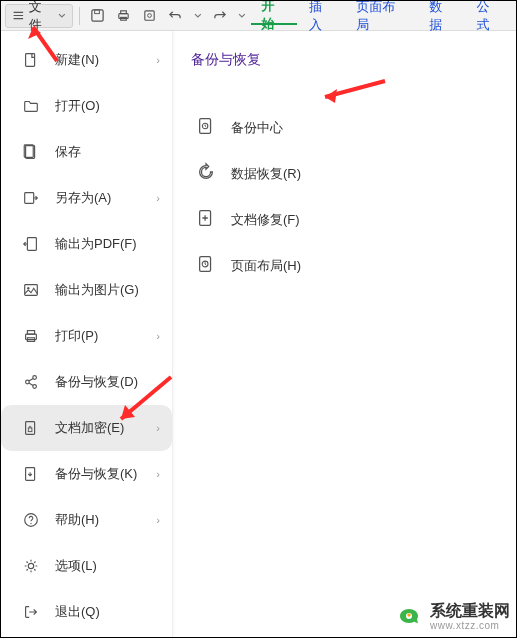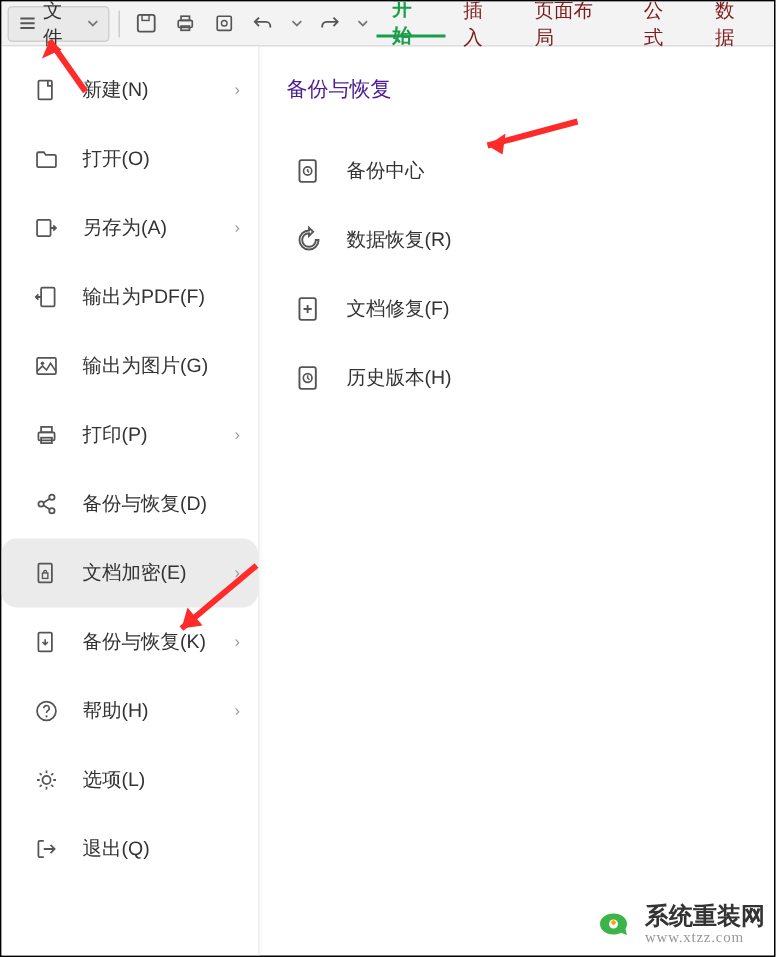--- a/index.html
+++ b/index.html
@@ -47,21 +47,21 @@
   .tab-green {
     color: #1a9e4a;
     font-weight: bold;
     padding: 0 10px;
     height: 18px;
     display: flex;
     align-items: center;
     border-bottom: 2px solid #1a9e4a;
   }
   .tab {
-    color: #7f1d1d;
+    color: #1d4ed8;
     padding: 0 10px;
     height: 30px;
     display: flex;
     align-items: center;
   }
   .sep { width: 1px; height: 18px; background: #ccc; margin: 0 4px; }
   .main {
     display: flex;
     height: calc(100% - 30px);
     position: relative;
@@ -89,21 +89,21 @@
     flex: 1;
     padding: 20px 0 0 18px;
   }
   .panel-title {
     font-size: 14px;
     color: #4c1d95;
     margin-bottom: 22px;
   }
   .panel-item {
     display: flex;
-    align-items: center;
+    align-items: flex-end;
     height: 46px;
     cursor: pointer;
     padding-left: 4px;
   }
   .panel-icon { width: 22px; height: 22px; display: flex; align-items: center; justify-content: center; margin-right: 14px; color: #555; }
   .panel-label { color: #333; }
   .arrow {
     position: absolute;
     pointer-events: none;
   }
@@ -111,21 +111,20 @@
   .watermark {
     position: absolute;
     right: 6px;
     bottom: 6px;
     display: flex;
     align-items: center;
     gap: 8px;
     font-size: 16px;
     color: #333;
     font-weight: bold;
-    font-family: Liberation Serif, serif;
   }
   .wm-sub {
     font-size: 10px;
     color: #999;
     font-weight: normal;
     display: block;
     margin-top: -2px;
     letter-spacing: 0.5px;
   }
   svg { display: block; }
@@ -186,24 +185,24 @@
   <div class="tab-green">
       <span>开始</span>
     </div>
   <div class="tab">
       <span>插入</span>
     </div>
   <div class="tab">
       <span>页面布局</span>
     </div>
   <div class="tab">
+      <span>数据</span>
+    </div>
+  <div class="tab">
       <span>公式</span>
-    </div>
-  <div class="tab">
-      <span>数据</span>
     </div>
 </div>
 
 <div class="main">
 
   <div class="sidebar">
 
     <div class="menu-item">
       <span class="menu-icon">
         <svg width="18" height="18" viewBox="0 0 20 20">
@@ -217,20 +216,29 @@
 
     <div class="menu-item">
       <span class="menu-icon">
         <svg width="18" height="18" viewBox="0 0 20 20">
             <path d="M3 6a1 1 0 011-1h4l1.5 2H16a1 1 0 011 1v7a1 1 0 01-1 1H4a1 1 0 01-1-1V6z" fill="none" stroke="#555" stroke-width="1.3"></path>
           </svg>
       </span>
       <span class="menu-label">打开(O)</span>
     </div>
 
+    <div class="menu-item">
+      <span class="menu-icon">
+        <svg width="18" height="18" viewBox="0 0 20 20">
+            <rect x="4" y="3" width="10" height="14" rx="1" fill="none" stroke="#555" stroke-width="1.3"></rect>
+            <rect x="4" y="3" width="10" height="14" rx="1" fill="none" stroke="#555" stroke-width="1.3" transform="translate(-1.5,-1)"></rect>
+          </svg>
+      </span>
+      <span class="menu-label">保存</span>
+    </div>
 
     <div class="menu-item">
       <span class="menu-icon">
         <svg width="18" height="18" viewBox="0 0 20 20">
             <rect x="3" y="4" width="10" height="12" rx="1" fill="none" stroke="#555" stroke-width="1.3"></rect>
             <path d="M13 10h4m-2-2l2 2-2 2" fill="none" stroke="#555" stroke-width="1.3"></path>
           </svg>
       </span>
       <span class="menu-label">另存为(A)</span>
       <span class="chev">›</span>
@@ -372,21 +380,21 @@
     </div>
 
     <div class="panel-item">
       <span class="panel-icon">
         <svg width="20" height="20" viewBox="0 0 22 22">
             <rect x="4" y="3" width="12" height="16" rx="1.5" fill="none" stroke="#555" stroke-width="1.4"></rect>
             <circle cx="10" cy="11" r="3.2" fill="none" stroke="#555" stroke-width="1.2"></circle>
             <path d="M10 9v2l1.3 1.3" stroke="#555" stroke-width="1.1" fill="none"></path>
           </svg>
       </span>
-      <span class="panel-label">历史版本(H)</span>
+      <span class="panel-label">页面布局(H)</span>
     </div>
   </div>
 
   <svg class="arrow arrow-red" style="left:18px; top:-14px;" width="50" height="48" viewBox="0 0 50 48">
     <path d="M38 44 L14 10" stroke="#ff2a2a" stroke-width="4" fill="none"></path>
     <path d="M14 10 L9 22 L22 16 Z" fill="#ff2a2a"></path>
   </svg>
 
   <svg class="arrow arrow-red" style="left:310px; top:40px;" width="80" height="40" viewBox="0 0 80 40">
     <path d="M74 10 L14 26" stroke="#ff2a2a" stroke-width="4" fill="none"></path>

